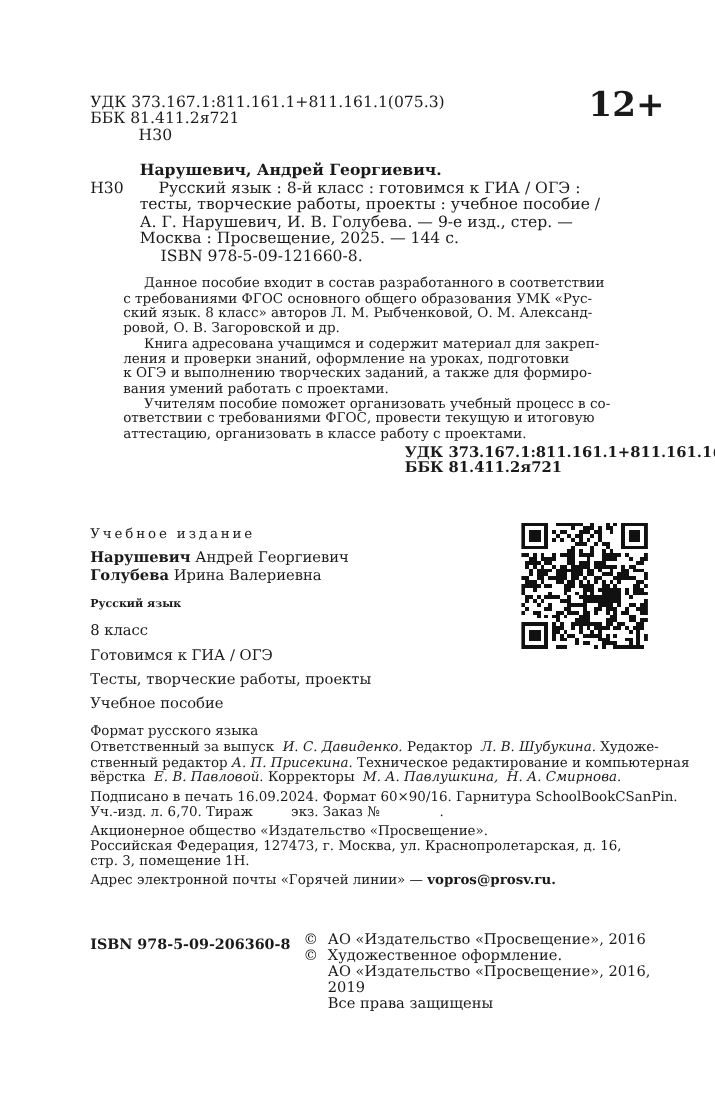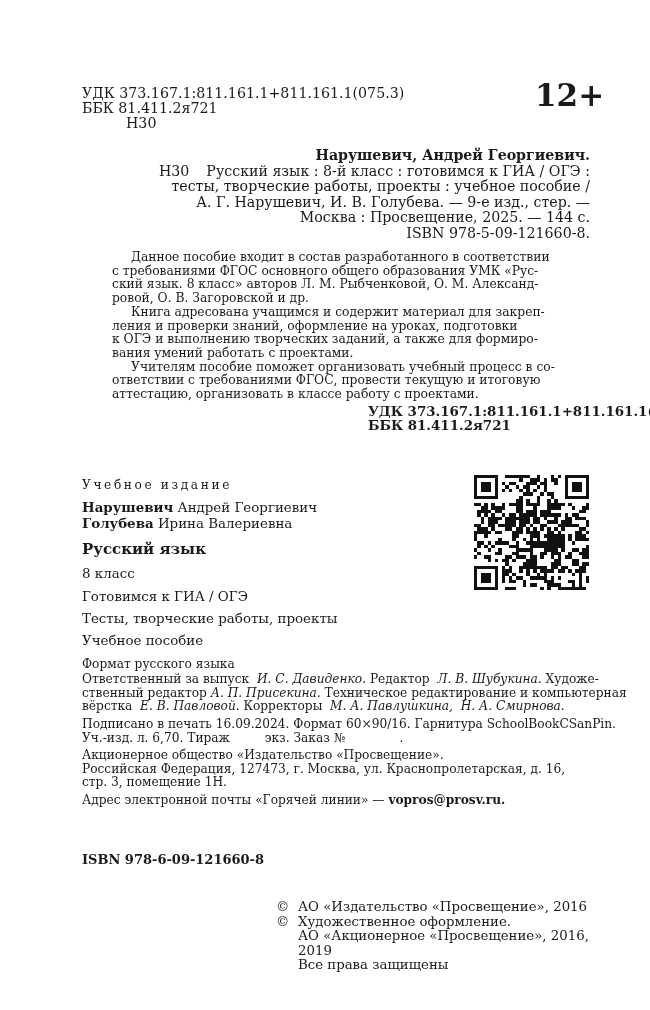--- a/index.html
+++ b/index.html
@@ -11,39 +11,39 @@
   .b { font-weight: bold; }
   .i { font-style: italic; margin-top: 16px; }
 
   #age { left: 535px; top: 78px; font-size: 31px; font-weight: bold; line-height: 34px; }
 
   #cls { left: 82px; top: 86px; }
   #cls div { font-size: 14.2px; line-height: 14.8px; white-space: nowrap; }
   #cls .cls-indent { padding-left: 44px; }
 
   #card { left: 82px; top: 148px; width: 508px; }
-  #card .line { font-size: 14.2px; line-height: 15.6px; white-space: nowrap; text-align: right; }
+  #card .line { font-size: 14.2px; line-height: 15.6px; white-space: nowrap; }
   #card .pad { padding-left: 45px; }
   #card .pad2 { padding-left: 64px; }
   #card .code { display: inline-block; width: 45px; }
 
   #annot { left: 112px; top: 251px; width: 464px; }
   #annot .p { font-size: 12.3px; line-height: 13.7px; }
   #annot .row { white-space: nowrap; }
   #annot .ind { padding-left: 19px; }
 
   #cls2 { left: 368px; top: 404px; }
   #cls2 div { font-size: 13.4px; line-height: 14.4px; font-weight: bold; white-space: nowrap; }
 
   #imprint { left: 82px; top: 478px; width: 520px; }
   .spaced { letter-spacing: 2.6px; font-size: 12.2px; line-height: 14px; }
 
   #qr { left: 474px; top: 475px; width: 115px; height: 115px; }
   #isbn2 { left: 82px; top: 852px; font-size: 13px; font-weight: bold; line-height: 15px; }
-  #copy { left: 276px; top: 900px; }
+  #copy { left: 276px; top: 848px; }
   #copy div { font-size: 13.3px; line-height: 14.6px; white-space: nowrap; }
   #copy .ci { padding-left: 22px; }
   #copy .sym { display: inline-block; width: 22px; }
 </style>
 </head>
 <body>
 
 <div id="age" class="abs">12+</div>
 
 <div id="cls" class="abs">
@@ -91,21 +91,21 @@
 <div id="imprint" class="abs">
   <div class="spaced">Учебное издание</div>
   <div style="height:8px"></div>
   <div class="tm">
     <span class="b">Нарушевич</span> <span>Андрей Георгиевич</span>
   </div>
   <div class="tm">
     <span class="b">Голубева</span> <span>Ирина Валериевна</span>
   </div>
   <div style="height:10px"></div>
-  <div class="b" style="font-size:15px;line-height:17px">Русский язык</div>
+  <div class="b" style="font-size:10px;line-height:17px">Русский язык</div>
   <div style="height:9px"></div>
   <div class="tm">8 класс</div>
   <div style="height:8px"></div>
   <div class="tm">Готовимся к ГИА / ОГЭ</div>
   <div style="height:8px"></div>
   <div class="tm">Тесты, творческие работы, проекты</div>
   <div style="height:7px"></div>
   <div class="tm">Учебное пособие</div>
   <div style="height:9px"></div>
   <div class="t">Формат русского языка</div>
@@ -587,20 +587,20 @@
       <rect x="2" y="2" width="3" height="3" fill="#111"></rect>
       <rect x="26" y="0" width="7" height="7" fill="#111"></rect>
       <rect x="27" y="1" width="5" height="5" fill="#fff"></rect>
       <rect x="28" y="2" width="3" height="3" fill="#111"></rect>
       <rect x="0" y="26" width="7" height="7" fill="#111"></rect>
       <rect x="1" y="27" width="5" height="5" fill="#fff"></rect>
       <rect x="2" y="28" width="3" height="3" fill="#111"></rect>
     </svg>
 </div>
 
-<div id="isbn2" class="abs">ISBN 978-6-09-121660-8</div>
+<div id="isbn2" class="abs">ISBN 978-5-09-206360-8</div>
 <div id="copy" class="abs">
   <div><span class="sym">©</span><span>АО «Издательство «Просвещение», 2016</span></div>
   <div><span class="sym">©</span><span>Художественное оформление.</span></div>
-  <div class="ci">АО «Акционерное «Просвещение», 2016,</div>
+  <div class="ci">АО «Издательство «Просвещение», 2016,</div>
   <div class="ci">2019</div>
   <div class="ci">Все права защищены</div>
 </div>
 
 </body></html>

